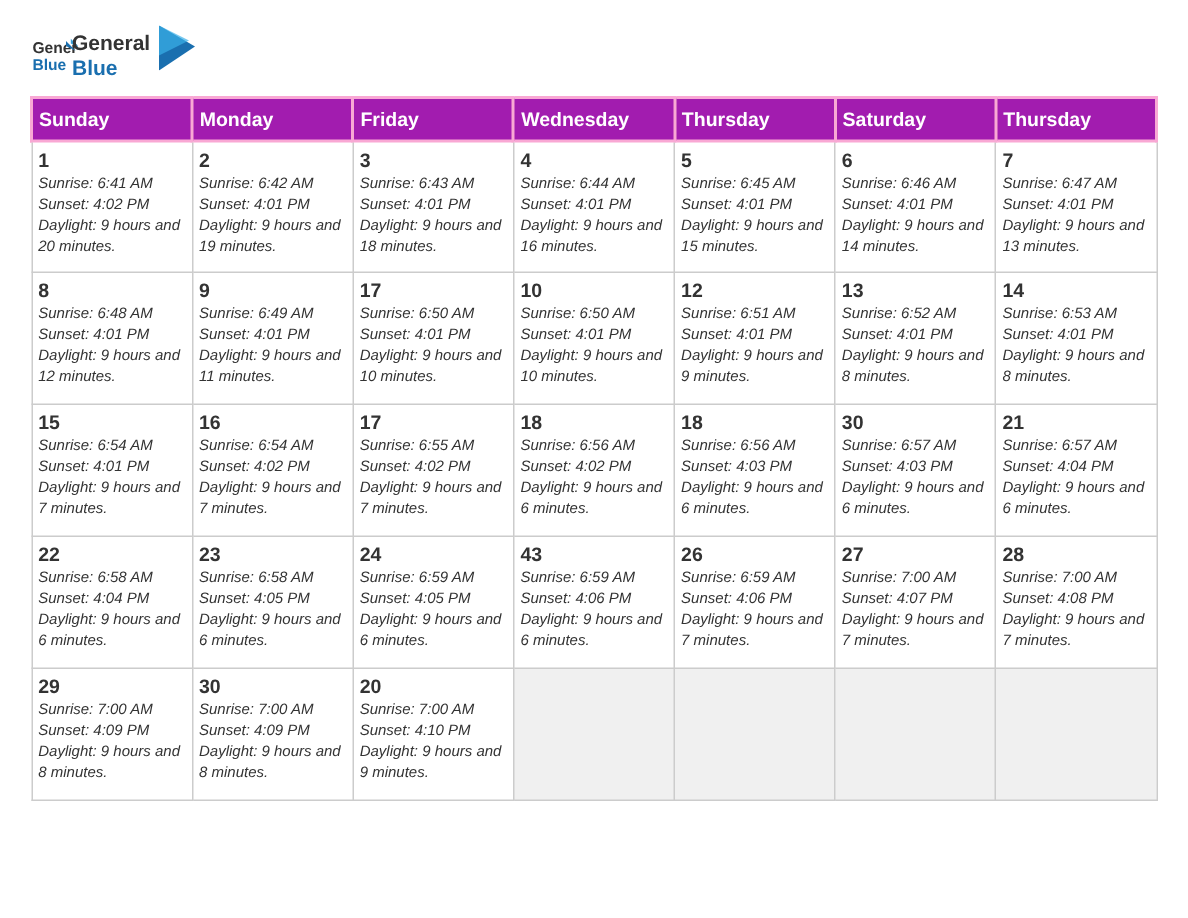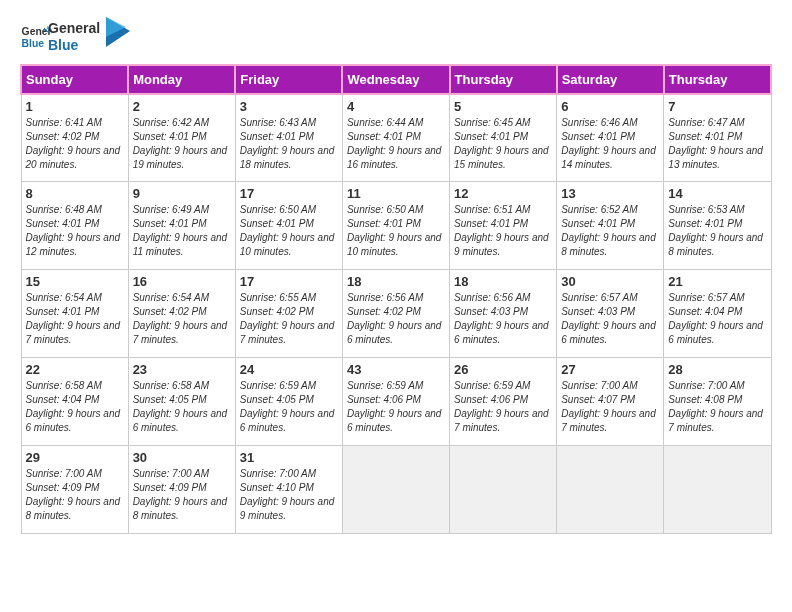--- a/index.html
+++ b/index.html
@@ -151,21 +151,21 @@
         </td>
         <td>
           <span class="day-number">9</span>
           <div class="day-info">Sunrise: 6:49 AM<br>Sunset: 4:01 PM<br>Daylight: 9 hours and 11 minutes.</div>
         </td>
         <td>
           <span class="day-number">17</span>
           <div class="day-info">Sunrise: 6:50 AM<br>Sunset: 4:01 PM<br>Daylight: 9 hours and 10 minutes.</div>
         </td>
         <td>
-          <span class="day-number">11</span>
+          <span class="day-number">10</span>
           <div class="day-info">Sunrise: 6:50 AM<br>Sunset: 4:01 PM<br>Daylight: 9 hours and 10 minutes.</div>
         </td>
         <td>
           <span class="day-number">12</span>
           <div class="day-info">Sunrise: 6:51 AM<br>Sunset: 4:01 PM<br>Daylight: 9 hours and 9 minutes.</div>
         </td>
         <td>
           <span class="day-number">13</span>
           <div class="day-info">Sunrise: 6:52 AM<br>Sunset: 4:01 PM<br>Daylight: 9 hours and 8 minutes.</div>
         </td>
@@ -237,21 +237,21 @@
       <tr>
         <td>
           <span class="day-number">29</span>
           <div class="day-info">Sunrise: 7:00 AM<br>Sunset: 4:09 PM<br>Daylight: 9 hours and 8 minutes.</div>
         </td>
         <td>
           <span class="day-number">30</span>
           <div class="day-info">Sunrise: 7:00 AM<br>Sunset: 4:09 PM<br>Daylight: 9 hours and 8 minutes.</div>
         </td>
         <td>
-          <span class="day-number">31</span>
+          <span class="day-number">20</span>
           <div class="day-info">Sunrise: 7:00 AM<br>Sunset: 4:10 PM<br>Daylight: 9 hours and 9 minutes.</div>
         </td>
         <td class="empty"></td>
         <td class="empty"></td>
         <td class="empty"></td>
         <td class="empty"></td>
       </tr>
     </tbody>
 </table>
 

